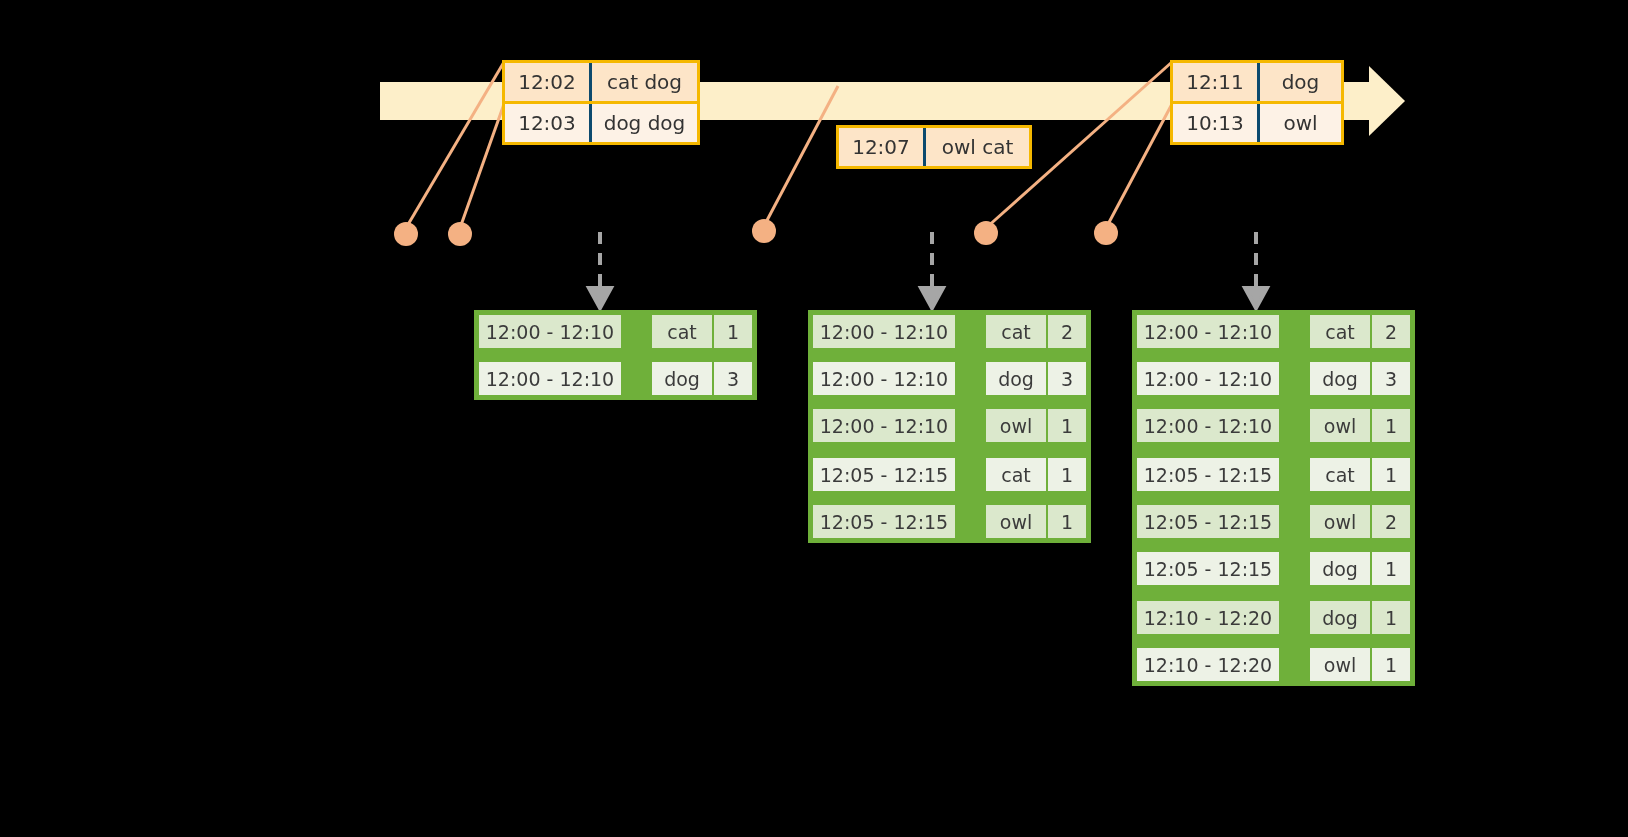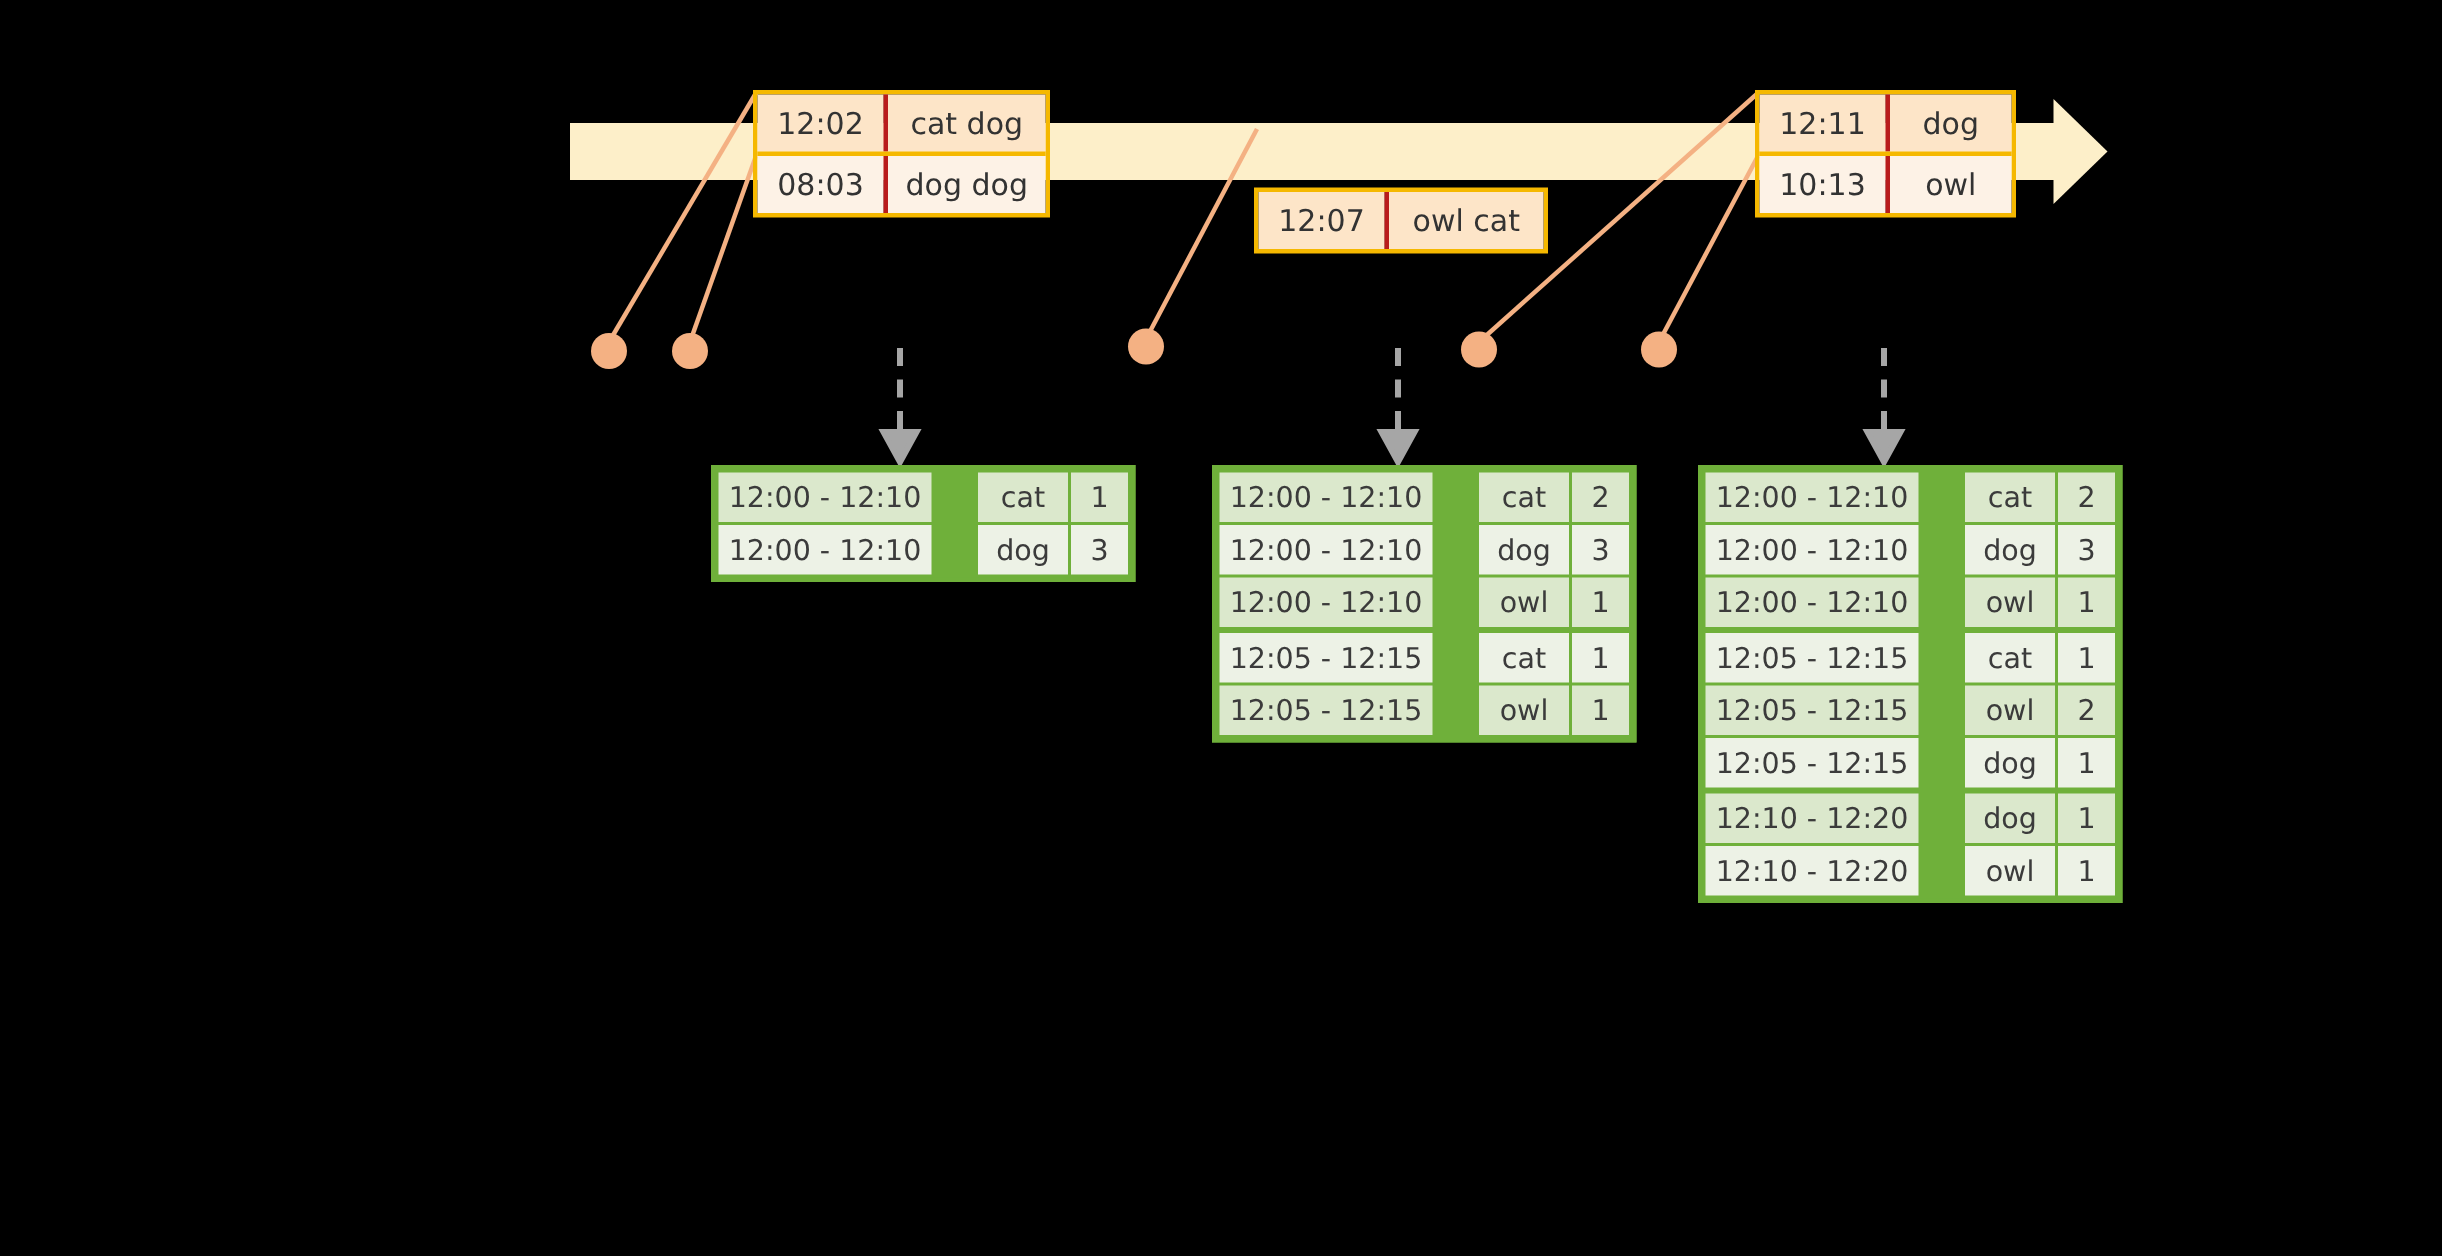--- a/index.html
+++ b/index.html
@@ -51,35 +51,35 @@
     justify-content: center;
     font-size: 20px;
     color: #333333;
     box-sizing: border-box;
     white-space: nowrap;
   }
   .event-cell.time {
     width: 84px;
   }
   .event-cell.payload {
-    border-left: 3px solid #b91c1c;
+    border-left: 3px solid #0c4a6e;
     flex: 1 1 auto;
   }
   .shade-a { background: #FDE5C8; }
   .shade-b { background: #FDF2E6; }
 
   
   .result-table {
     position: absolute;
     border: 3px solid #6FB03A;
     box-sizing: border-box;
     display: flex;
     flex-direction: column;
     background: #6FB03A;
-    gap: 2px;
+    gap: 14px;
     padding: 2px;
   }
   .result-row {
     display: flex;
     flex-direction: row;
     height: 33px;
     gap: 2px;
   }
   .result-row.sep {
     margin-top: 2px;
@@ -143,21 +143,21 @@
   <div class="dot" style="left:752px; top:219px;"></div>
   <div class="dot" style="left:974px; top:221px;"></div>
   <div class="dot" style="left:1094px; top:221px;"></div>
 
   <div class="event-box" style="left:502px; top:60px; width:198px;">
     <div class="event-row">
       <div class="event-cell time shade-a">12:02</div>
       <div class="event-cell payload shade-a">cat dog</div>
     </div>
     <div class="event-row">
-      <div class="event-cell time shade-b">08:03</div>
+      <div class="event-cell time shade-b">12:03</div>
       <div class="event-cell payload shade-b">dog dog</div>
     </div>
   </div>
 
   <div class="event-box" style="left:836px; top:82px; width:196px;margin-top:43px;">
     <div class="event-row">
       <div class="event-cell time shade-a">12:07</div>
       <div class="event-cell payload shade-a">owl cat</div>
     </div>
   </div>

